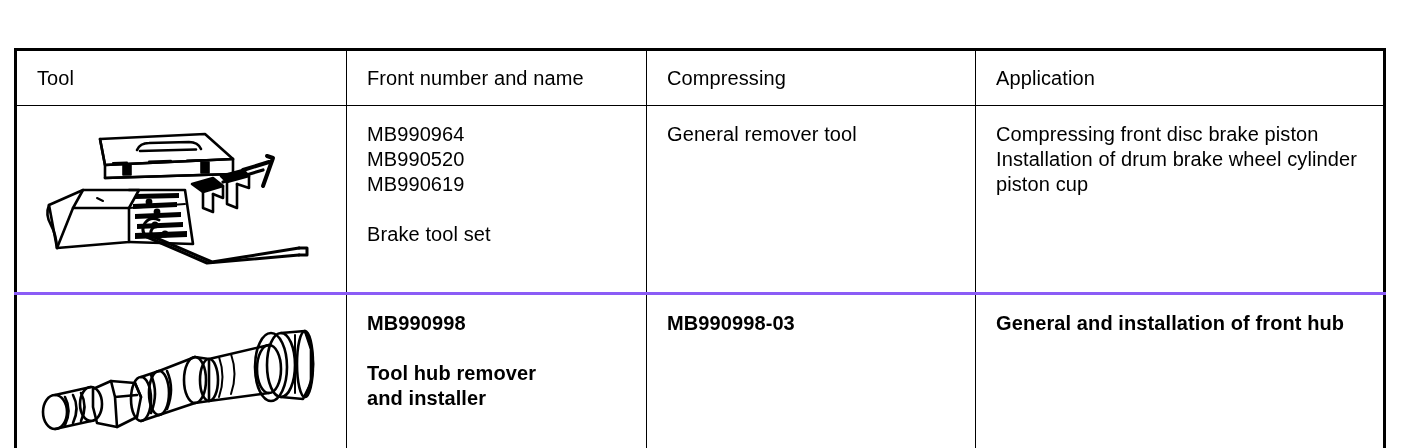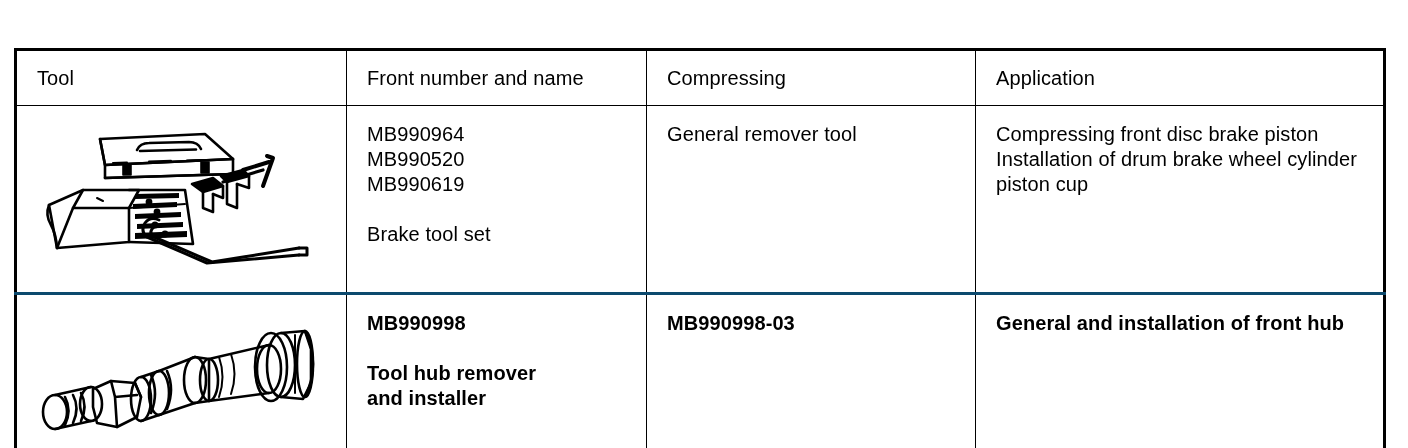--- a/index.html
+++ b/index.html
@@ -42,21 +42,21 @@
     border: 3px solid #000000;
   }
   thead tr th {
     border-bottom: 3px solid #000000;
     border-top: none;
   }
   thead tr th:first-child { border-left: none; }
   thead tr th:last-child { border-right: none; }
   tbody tr td:first-child { border-left: none; }
   tbody tr td:last-child { border-right: none; }
-  tbody tr.row-1 td { border-bottom: 3px solid #0c4a6e; }
+  tbody tr.row-1 td { border-bottom: 3px solid #8b5cf6; }
   tbody tr.row-2 td { border-bottom: none; }
 
   .col-tool   { width: 331px; }
   .col-number { width: 300px; }
   .col-super  { width: 329px; }
   .col-app    { width: 409px; }
 
   .th-inner {
     height: 54px;
     display: flex;

